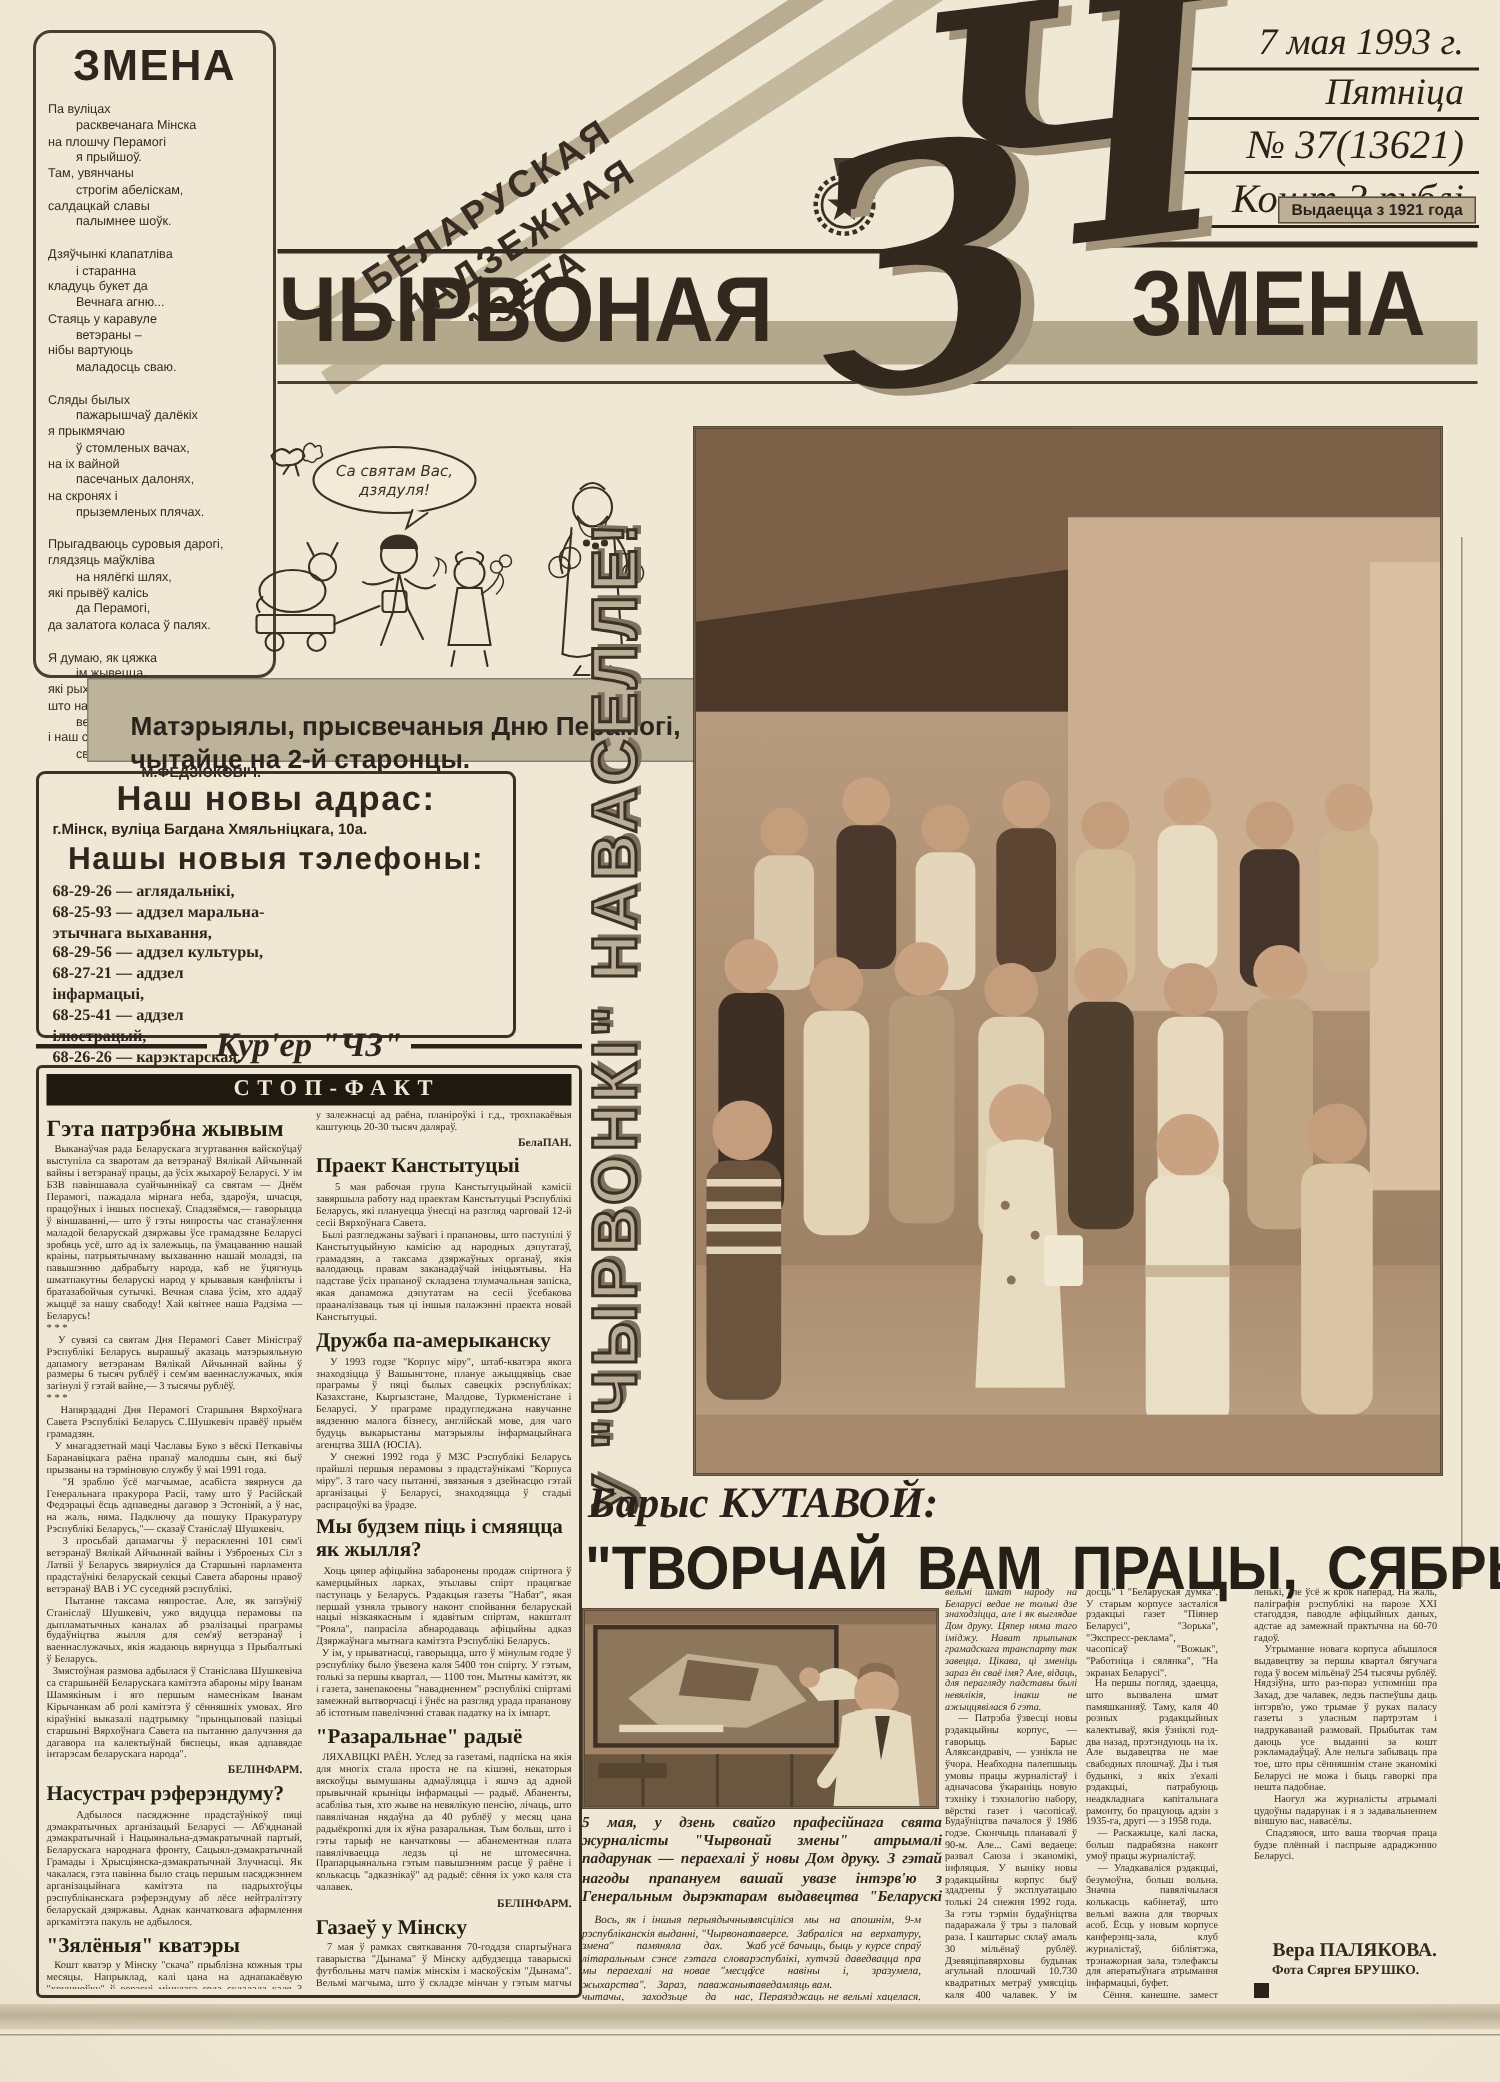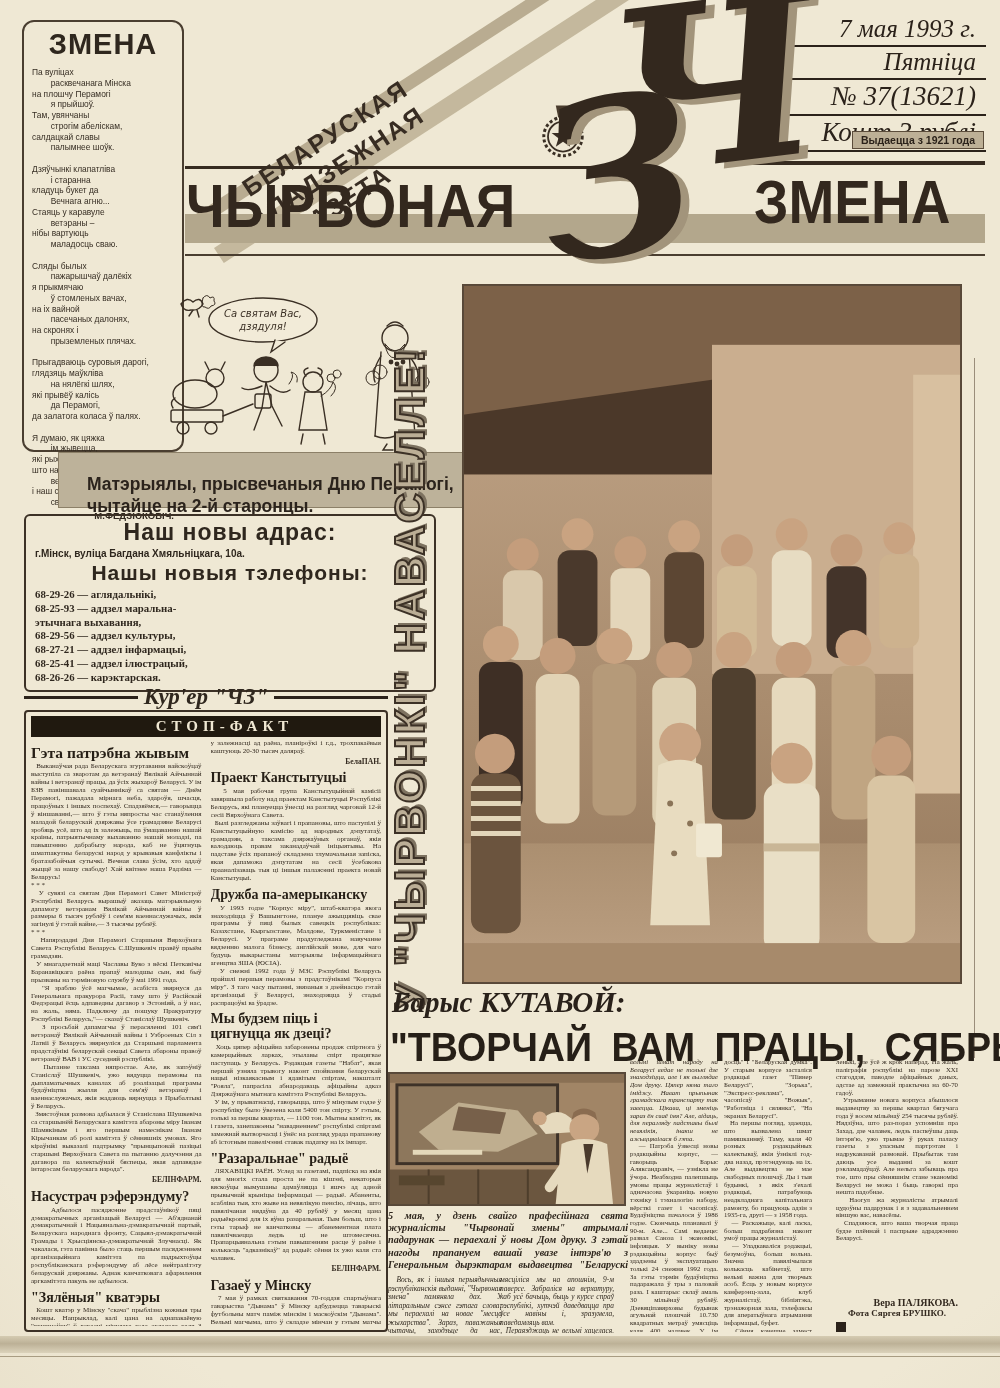--- a/index.html
+++ b/index.html
@@ -43,21 +43,21 @@
 
   
   .cartoon{left:163px;top:286px;width:306px;height:170px;}
   .bubble-text{font-family:"DejaVu Sans",sans-serif;font-style:italic;font-size:10px;fill:#3a2f24;}
 
   
   .notice{left:58px;top:452px;width:552px;height:56px;background:#bdb29a;border:1px solid #8c8068;box-sizing:border-box;}
   .notice-text{font-family:"Liberation Sans",sans-serif;font-weight:700;font-size:17.5px;line-height:1.25;color:#2b231c;padding:21px 0 0 28px;}
 
   
-  .addr-box{left:24px;top:514px;width:412px;height:178px;border:2px solid #3c3126;border-radius:6px;box-sizing:border-box;padding:3px 9px;}
+  .addr-box{left:24px;top:514px;width:320px;height:178px;border:2px solid #3c3126;border-radius:6px;box-sizing:border-box;padding:3px 9px;}
   .addr-title{text-align:center;font-family:"Liberation Sans",sans-serif;font-weight:700;font-size:23px;letter-spacing:1px;}
   .addr-line{text-align:left;font-family:"Liberation Sans",sans-serif;font-weight:700;font-size:10px;margin-top:2px;}
   .phones-title{text-align:center;font-family:"Liberation Sans",sans-serif;font-weight:700;font-size:21px;letter-spacing:1px;margin-top:2px;}
   .phones-row{display:flex;gap:8px;margin-top:3px;}
   .phones-col{width:50%;font-weight:700;font-size:10.8px;line-height:1.28;}
 
   
   .courier-head{left:24px;top:684px;width:364px;display:flex;align-items:center;gap:6px;}
   .courier-head .dash{flex:1;height:3px;background:#2b221a;}
   .courier-title{font-style:italic;font-weight:700;font-size:23px;white-space:nowrap;}
@@ -82,21 +82,21 @@
   .small-photo{left:388px;top:1072px;width:238px;height:134px;border:1px solid #584838;box-sizing:border-box;}
   .lede{left:388px;top:1210px;width:240px;height:62px;font-weight:700;font-style:italic;font-size:10.2px;line-height:1.2;}
   .it-col{font-style:italic;font-size:7.4px;line-height:1.15;width:114px;height:58px;top:1276px;}
   .it-col.c1{left:388px;} .it-col.c2{left:500px;}
   .main-col{top:1058px;height:274px;font-size:6.8px;line-height:1.13;color:#33291f;}
   .main-col.a{left:630px;width:88px;}
   .main-col.b{left:724px;width:88px;}
   .main-col.c{left:836px;width:122px;display:flex;flex-direction:column;}
   .main-col .ital{font-style:italic;}
   .colc-body{flex:1;overflow:hidden;}
-  .byline{text-align:right;font-weight:700;font-size:10px;margin-top:2px;}
+  .byline{text-align:right;font-weight:700;font-size:13px;margin-top:2px;}
   .credit{text-align:center;font-weight:700;font-size:9px;}
   .endmark{width:10px;height:10px;background:#2b221a;margin-top:4px;}
 
   
   .fold{left:0;top:1336px;width:1000px;height:17px;background:linear-gradient(180deg,#d2c8ae,#b7ab90 45%,#d9d0b8);z-index:50;opacity:.9;}
   .fold-line{left:0;top:1356px;width:1000px;height:1px;background:#a89c82;z-index:50;}
 </style>
 </head>
 <body>
 
@@ -294,21 +294,21 @@
       </div>
       <div class="stop-col">
         <div class="art-body pre">у залежнасці ад раёна, планіроўкі і г.д., трохпакаёвыя каштуюць 20-30 тысяч даляраў.</div>
         <div class="sig">БелаПАН.</div>
         <div class="art-head">Праект Канстытуцыі</div>
         <div class="art-body pre">  5 мая рабочая група Канстытуцыйнай камісіі завяршыла работу над праектам Канстытуцыі Рэспублікі Беларусь, які плануецца ўнесці на разгляд чарговай 12-й сесіі Вярхоўнага Савета.
   Былі разгледжаны заўвагі і прапановы, што паступілі ў Канстытуцыйную камісію ад народных дэпутатаў, грамадзян, а таксама дзяржаўных органаў, якія валодаюць правам заканадаўчай ініцыятывы. На падставе ўсіх прапаноў складзена тлумачальная запіска, якая дапаможа дэпутатам на сесіі ўсебакова прааналізаваць тыя ці іншыя палажэнні праекта новай Канстытуцыі.</div>
         <div class="art-head">Дружба па-амерыканску</div>
         <div class="art-body pre">  У 1993 годзе "Корпус міру", штаб-кватэра якога знаходзіцца ў Вашынгтоне, плануе ажыццявіць свае праграмы ў пяці былых савецкіх рэспубліках: Казахстане, Кыргызстане, Малдове, Туркменістане і Беларусі. У праграме прадугледжана навучанне вядзенню малога бізнесу, англійскай мове, для чаго будуць выкарыстаны матэрыялы інфармацыйнага агенцтва ЗША (ЮСІА).
   У снежні 1992 года ў МЗС Рэспублікі Беларусь прайшлі першыя перамовы з прадстаўнікамі "Корпуса міру". З таго часу пытанні, звязаныя з дзейнасцю гэтай арганізацыі ў Беларусі, знаходзяцца ў стадыі распрацоўкі ва ўрадзе.</div>
-        <div class="art-head">Мы будзем піць і цягнуцца як дзеці?</div>
+        <div class="art-head">Мы будзем піць і смяяцца як жылля?</div>
         <div class="art-body pre">  Хоць цяпер афіцыйна забаронены продаж спіртнога ў камерцыйных ларках, этылавы спірт працягвае паступаць у Беларусь. Рэдакцыя газеты "Набат", якая першай узняла трывогу наконт спойвання беларускай нацыі нізкаякасным і ядавітым спіртам, накшталт "Рояла", папрасіла абнародаваць афіцыйны адказ Дзяржаўнага мытнага камітэта Рэспублікі Беларусь.
   У ім, у прыватнасці, гаворыцца, што ў мінулым годзе ў рэспубліку было ўвезена каля 5400 тон спірту. У гэтым, толькі за першы квартал, — 1100 тон. Мытны камітэт, як і газета, занепакоены "навадненнем" рэспублікі спіртамі замежнай вытворчасці і ўнёс на разгляд урада прапанову аб істотным павелічэнні ставак падатку на іх імпарт.</div>
         <div class="art-head">"Разаральнае" радыё</div>
         <div class="art-body pre">  ЛЯХАВІЦКІ РАЁН. Услед за газетамі, падпіска на якія для многіх стала проста не па кішэні, некаторыя вяскоўцы вымушаны адмаўляцца і яшчэ ад адной прывычнай крыніцы інфармацыі — радыё. Абаненты, асабліва тыя, хто жыве на невялікую пенсію, лічаць, што павялічаная нядаўна да 40 рублёў у месяц цана радыёкропкі для іх яўна разаральная. Тым больш, што і гэты тарыф не канчатковы — абанементная плата павялічваецца ледзь ці не штомесячна. Прапарцыянальна гэтым павышэнням расце ў раёне і колькасць "адказнікаў" ад радыё: сёння іх ужо каля ста чалавек.</div>
         <div class="sig">БЕЛІНФАРМ.</div>
         <div class="art-head">Газаеў у Мінску</div>
         <div class="art-body pre">  7 мая ў рамках святкавання 70-годдзя спартыўнага таварыства "Дынама" ў Мінску адбудзецца таварыскі футбольны матч паміж мінскім і маскоўскім "Дынама". Вельмі магчыма, што ў складзе мінчан у гэтым матчы выступіць Сяргей Алейнікаў, які зараз знаходзіцца ў Мінску і трэніруецца для падтрымання формы разам з "Дынама". Перад пачаткам гульні адбудуцца ўрачыстыя провады з "вялікага футбола" Юрыя Курбыкі, Віктара Сокала і Андрэя Шалімы.</div>
 
       </div>
     </div>

